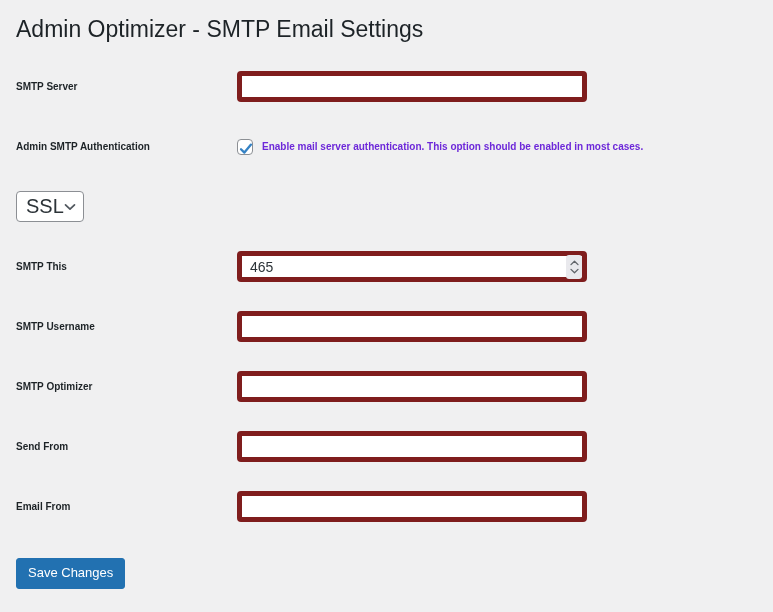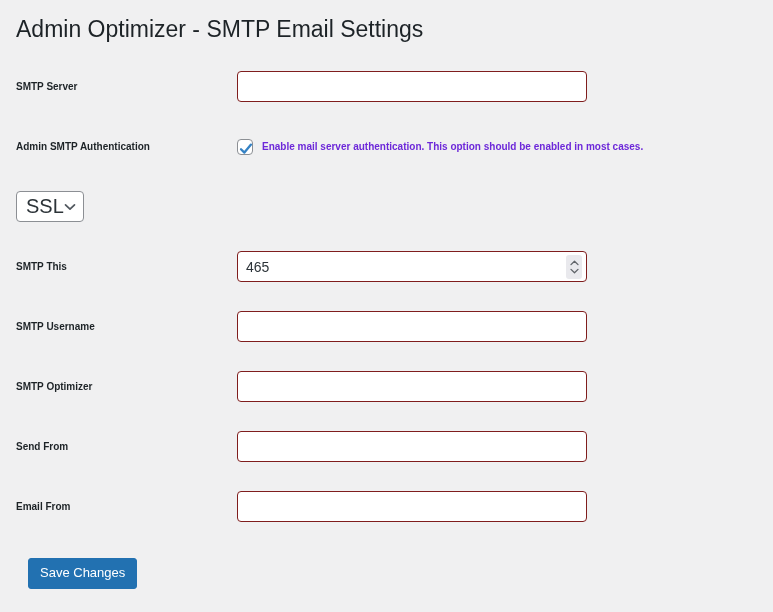--- a/index.html
+++ b/index.html
@@ -32,21 +32,21 @@
     font-size: 10px;
     font-weight: 700;
     color: #1d2327;
     line-height: 1.3;
     padding-right: 10px;
   }
   .field { display: flex; align-items: center; }
   .text-input {
     width: 350px;
     height: 31px;
-    border: 1px solid #7f1d1d;
+    border: 5px solid #7f1d1d;
     border-radius: 4px;
     background: #ffffff;
     padding: 0 8px;
     font-size: 14px;
     color: #2c3338;
     font-family: "Liberation Sans", sans-serif;
     outline: none;
   }
   .number-wrap { position: relative; width: 350px; }
   .number-wrap .text-input { width: 100%; padding-right: 26px; }
@@ -90,21 +90,21 @@
     height: 31px;
     border: 1px solid #8c8f94;
     border-radius: 4px;
     background: #ffffff;
     padding: 0 8px 0 9px;
     font-size: 20px;
     color: #2c3338;
     cursor: pointer;
   }
   .select-box .sel-chevron { display: flex; align-items: center; }
-  .submit-row { margin-top: 21px; margin-left: 12px; }
+  .submit-row { margin-top: 21px; }
   .button-primary {
     display: inline-block;
     background: #2271b1;
     border: 1px solid #2271b1;
     border-radius: 3px;
     color: #ffffff;
     font-size: 13px;
     font-family: "Liberation Sans", sans-serif;
     line-height: 1.3;
     padding: 6px 11px;

